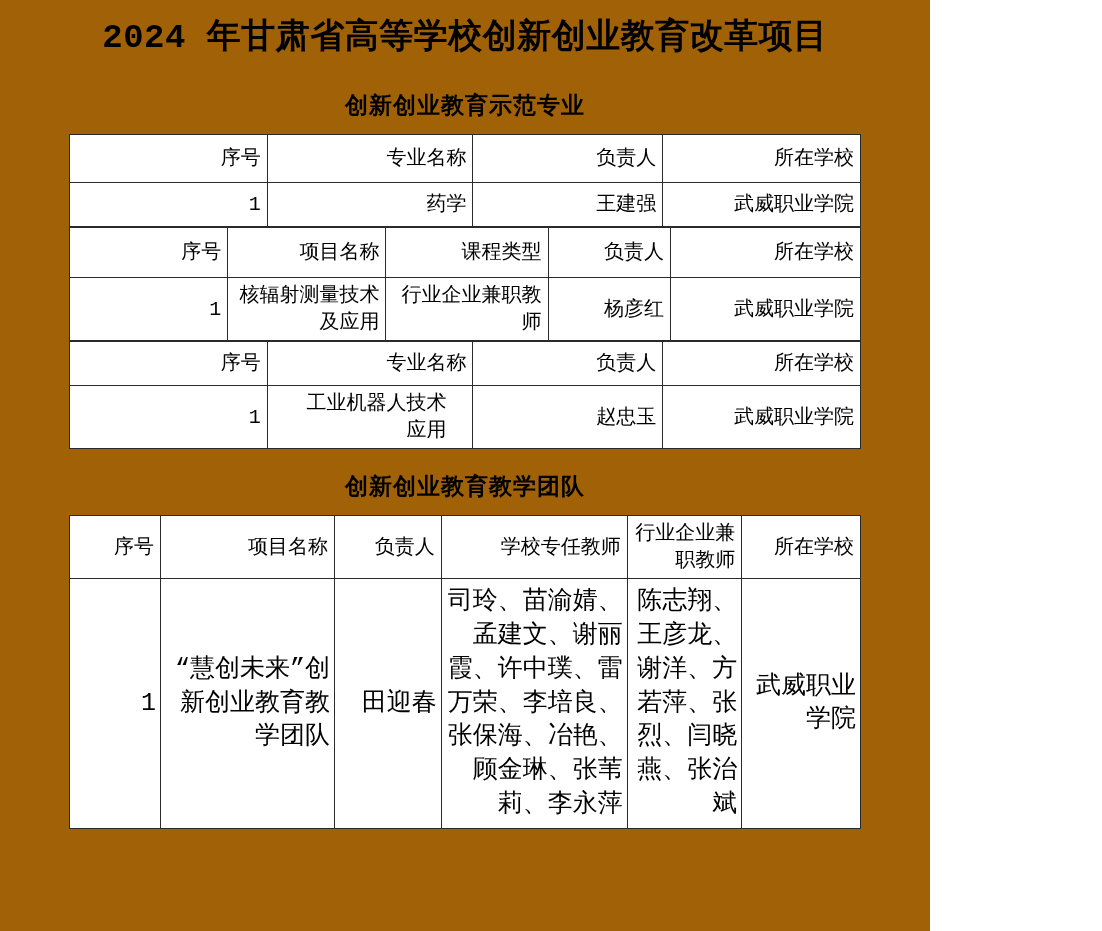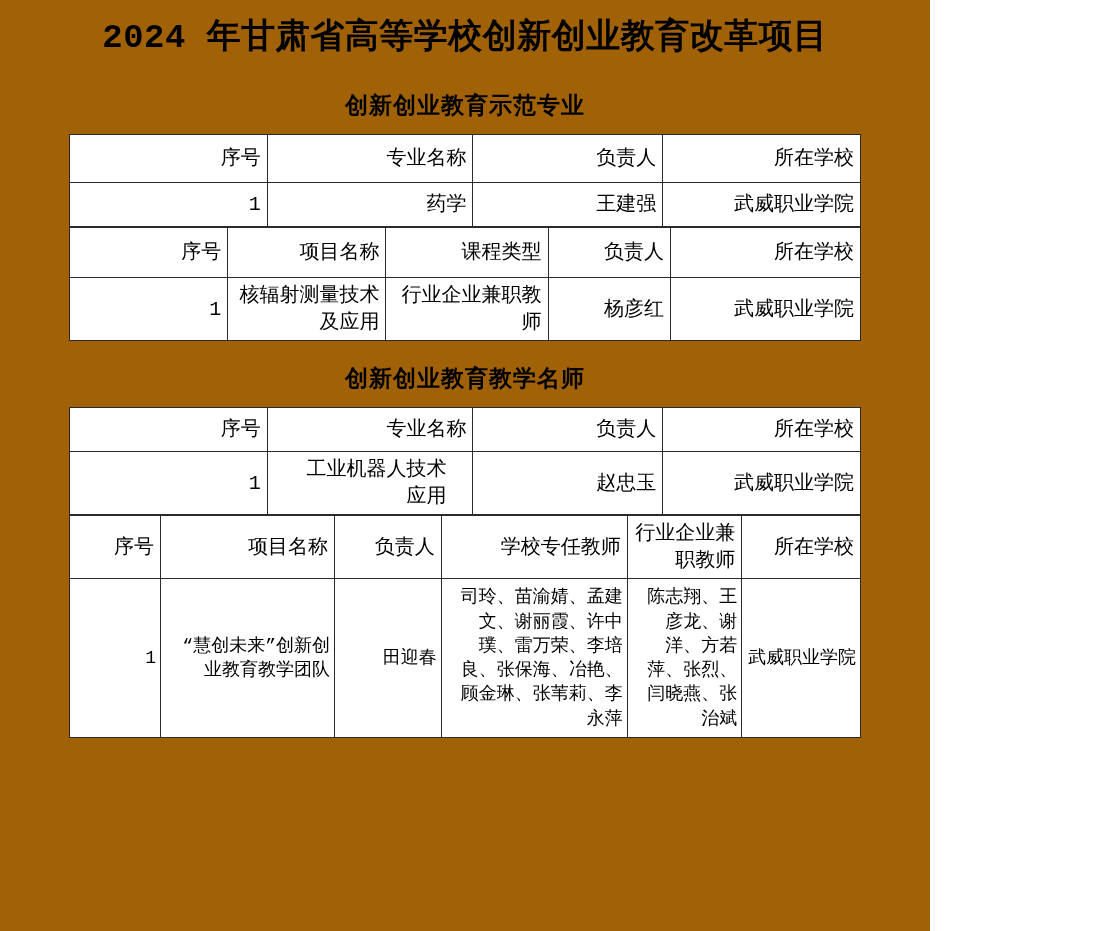--- a/index.html
+++ b/index.html
@@ -53,21 +53,21 @@
     padding: 4px 6px;
     word-break: break-all;
   }
   .t1 th { height: 48px; }
   .t1 td { height: 44px; }
   .t2 th { height: 50px; }
   .t2 td { height: 54px; }
   .t3 th { height: 44px; }
   .t3 td { height: 56px; }
   .t4 th { height: 58px; }
-  .t4 td { font-size: 18px; padding: 6px 4px; line-height: 1.35; }
+  .t4 td { font-size: 25px; padding: 6px 4px; line-height: 1.35; }
   .pad-narrow { padding-left: 26px !important; padding-right: 26px !important; }
 </style>
 </head>
 <body>
 
 <div class="page">
   <div class="doc">
 
     <h1 class="doc-title">
       <span class="title-line">2024 年甘肃省高等学校创新创业教育改革项目</span>
@@ -116,21 +116,20 @@
         <tr>
           <td>1</td>
           <td>核辐射测量技术及应用</td>
           <td>行业企业兼职教师</td>
           <td>杨彦红</td>
           <td>武威职业学院</td>
         </tr>
       </tbody>
     </table>
 
-    <h2 class="sec-heading">创新创业教育教学名师</h2>
     <table class="tbl t3">
       <colgroup>
         <col style="width:25%">
           <col style="width:26%">
           <col style="width:24%">
           <col style="width:25%">
       </colgroup>
       <tbody>
         <tr>
           <th>序号</th>
@@ -140,20 +139,21 @@
         </tr>
         <tr>
           <td>1</td>
           <td class="pad-narrow">工业机器人技术应用</td>
           <td>赵忠玉</td>
           <td>武威职业学院</td>
         </tr>
       </tbody>
     </table>
 
+    <h2 class="sec-heading">创新创业教育教学团队</h2>
     <table class="tbl t4">
       <colgroup>
         <col style="width:11.5%">
           <col style="width:22%">
           <col style="width:13.5%">
           <col style="width:23.5%">
           <col style="width:14.5%">
           <col style="width:15%">
       </colgroup>
       <tbody>

